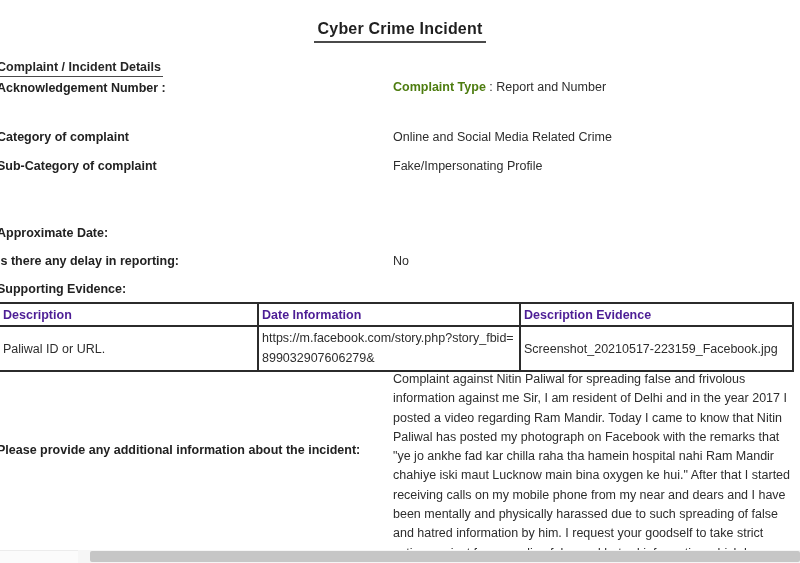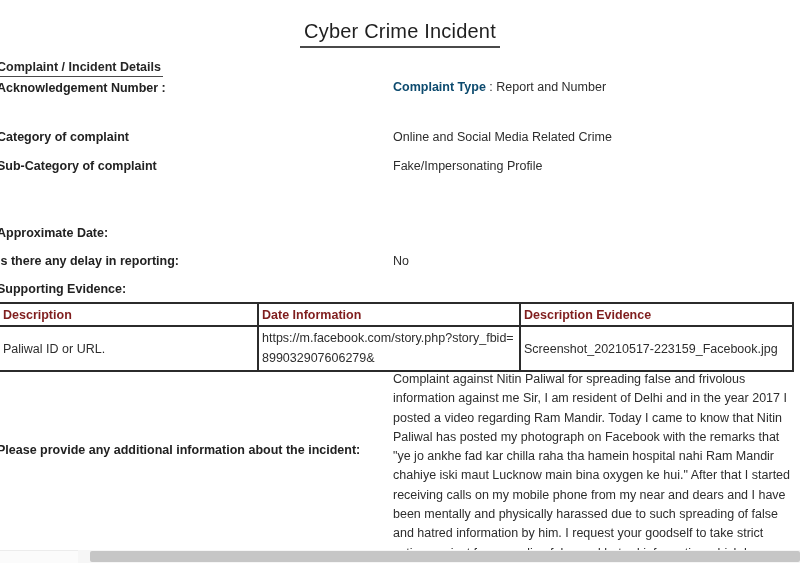--- a/index.html
+++ b/index.html
@@ -5,43 +5,43 @@
   html,body{margin:0;padding:0;}
   body{
     width:800px;height:563px;background:#ffffff;overflow:hidden;position:relative;
     font-family:"Liberation Sans","DejaVu Sans",sans-serif;color:#262626;
   }
   .page{position:absolute;inset:0;background:#fff;}
   .doc-title{
     position:absolute;top:20px;left:0;width:800px;text-align:center;
   }
   .doc-title span{
-    display:inline-block;font-size:20px;font-weight:normal;color:#1f1f1f;
+    display:inline-block;font-size:16px;font-weight:bold;color:#1f1f1f;
     border-bottom:2px solid #4a4a4a;padding:0 4px 3px 4px;letter-spacing:.2px;
   }
   .section-heading{
     position:absolute;top:60px;left:-3px;font-size:12.5px;font-weight:bold;
   }
   .section-heading span{display:inline-block;border-bottom:1.5px solid #4a4a4a;padding-bottom:2px;padding-right:2px;}
   .field-label{
     position:absolute;left:-3px;font-size:12.5px;font-weight:bold;color:#222;white-space:nowrap;
   }
   .field-value{
     position:absolute;left:393px;font-size:12.5px;color:#2d2d2d;white-space:pre;
   }
-  .field-value b{color:#0c4a6e;}
+  .field-value b{color:#4d7c0f;}
   
   .ev-table{
     position:absolute;top:302px;left:-2px;width:794px;border-collapse:collapse;
     table-layout:fixed;font-size:12.5px;
   }
   .ev-table th,.ev-table td{
     border:2px solid #2b2b2b;padding:2px 3px;text-align:left;vertical-align:middle;
   }
-  .ev-table th{font-weight:bold;height:17px;color:#7f1d1d;}
+  .ev-table th{font-weight:bold;height:17px;color:#4c1d95;}
   .ev-table td{height:39px;color:#2d2d2d;}
   .col-desc{width:259px;}
   .col-text{width:262px;}
   .col-evid{width:273px;}
   .break-all{word-break:break-all;line-height:1.55;}
   
   .addl-para{
     position:absolute;left:393px;top:370px;width:401px;
     font-size:12.5px;line-height:19.3px;color:#2d2d2d;
   }

